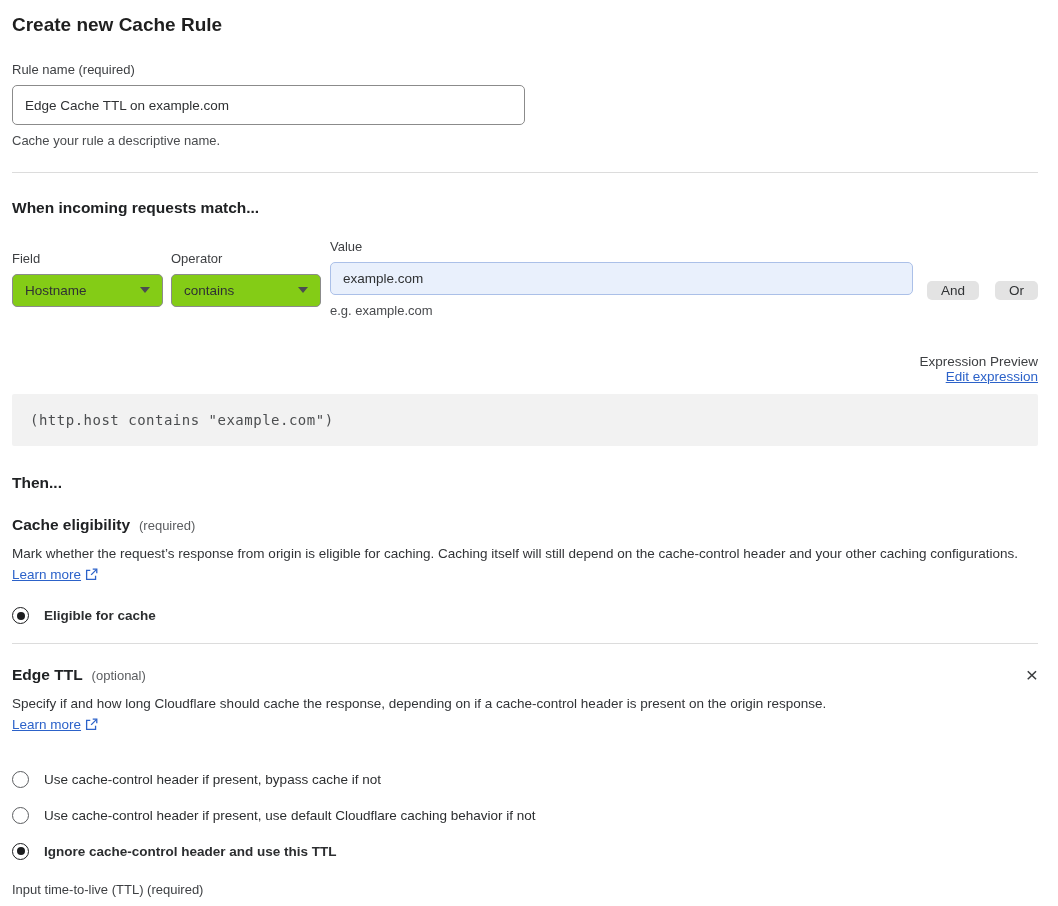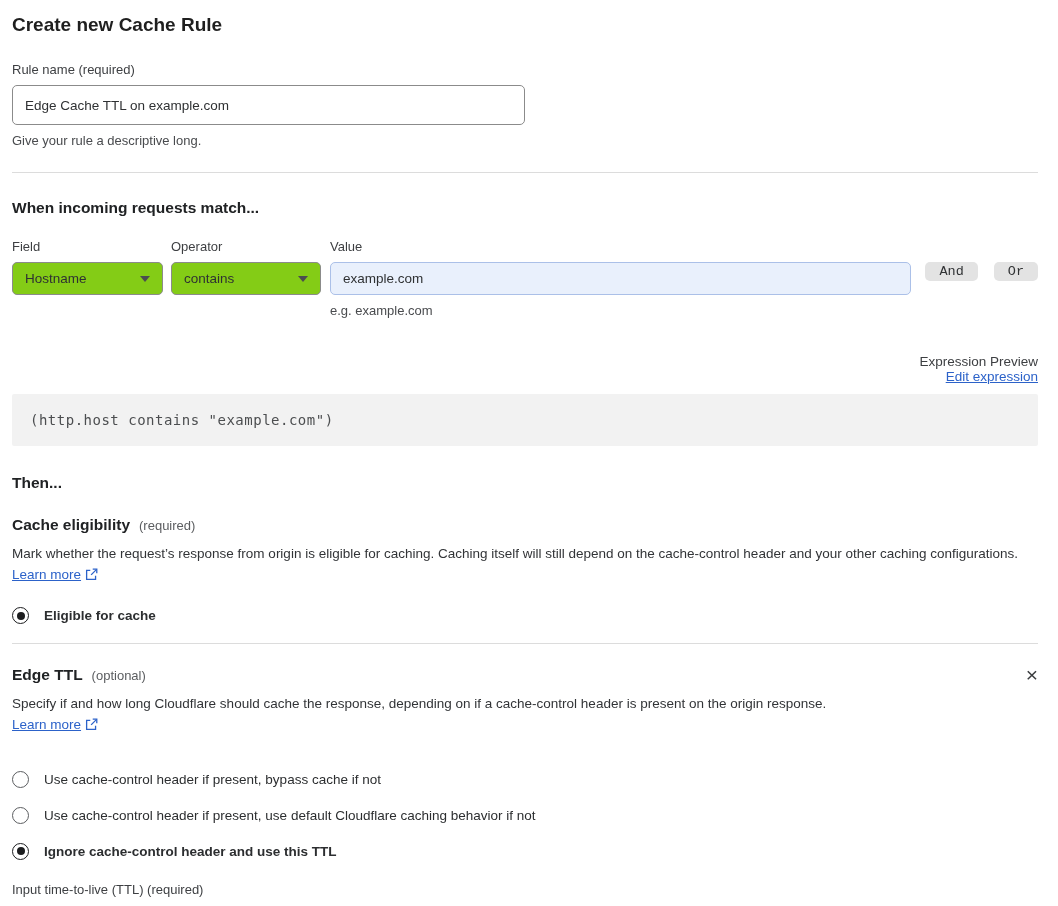--- a/index.html
+++ b/index.html
@@ -20,39 +20,39 @@
     display:block; width:513px; height:40px; padding:0 12px;
     border:1px solid #8b8b8b; border-radius:5px; background:#fff;
     font-family:inherit; font-size:13.5px; color:#2f3133; outline:none;
   }
 
   .divider { border:none; border-top:1px solid #dcdcdc; margin:24px 0 0; }
 
   h2.section-heading { font-size:15.5px; font-weight:700; color:#202224; margin:26px 0 0; }
 
   
-  .cond-row { display:flex; align-items:flex-start; margin-top:22px; }
+  .cond-row { display:flex; align-items:center; margin-top:22px; }
   .cond-col { display:flex; flex-direction:column; }
   .col-field { width:151px; margin-right:8px; }
   .col-op { width:150px; margin-right:9px; }
   .col-value { flex:1; margin-right:14px; }
   .select-box {
     height:33px; border:1px solid #8b8b8b; border-radius:5px; background:#84cc16;
     display:flex; align-items:center; justify-content:space-between;
     padding:0 12px; cursor:pointer; font-size:13.5px; color:#2f3133;gap:19px;
   }
   .caret { width:0; height:0; border-left:5px solid transparent; border-right:5px solid transparent; border-top:6px solid #4b4d50; }
   .value-input {
     height:33px; width:100%; padding:0 12px;
     border:1px solid #abc0e8; border-radius:5px; background:#e9f0fc;
     font-family:inherit; font-size:13.5px; color:#2f3133; outline:none;
   }
   .pill-btn {
     margin-top:23px; height:19px; padding:0 14px; border:none; border-radius:5px;
-    background:#e3e3e3; color:#313335; font-size:13.5px; font-family:Liberation Mono, monospace; cursor:pointer;
+    background:#e3e3e3; color:#313335; font-size:13.5px; font-family:Liberation Sans, sans-serif; cursor:pointer;
   }
   .pill-btn + .pill-btn { margin-left:16px; }
 
   
   .expr-head { display:flex; justify-content:space-between; align-items:flex-end; margin-top:36px;flex-direction:column; }
   .expr-label { font-size:13.5px; color:#3d3f42; }
   a.link { color:#2c62c9; text-decoration:underline; cursor:pointer; }
   .code-block {
     margin-top:10px; background:#f2f2f2; padding:18px 18px; border-radius:2px;
     font-family:"DejaVu Sans Mono","Liberation Mono",monospace;
@@ -92,21 +92,21 @@
 </style>
 </head>
 <body>
 
 <div class="wrap">
 
   <h1 class="page-title">Create new Cache Rule</h1>
 
   <label class="field-label" style="margin-top:26px">Rule name (required)</label>
   <input class="text-input" type="text" value="Edge Cache TTL on example.com" style="">
-  <div class="helper">Give your rule a descriptive long.</div>
+  <div class="helper">Cache your rule a descriptive name.</div>
 
   <hr class="divider">
 
   <h2 class="section-heading">When incoming requests match...</h2>
 
   <div class="cond-row">
     <div class="cond-col col-field">
       <span class="field-label">Field</span>
       <div class="select-box">
         <span>Hostname</span>

